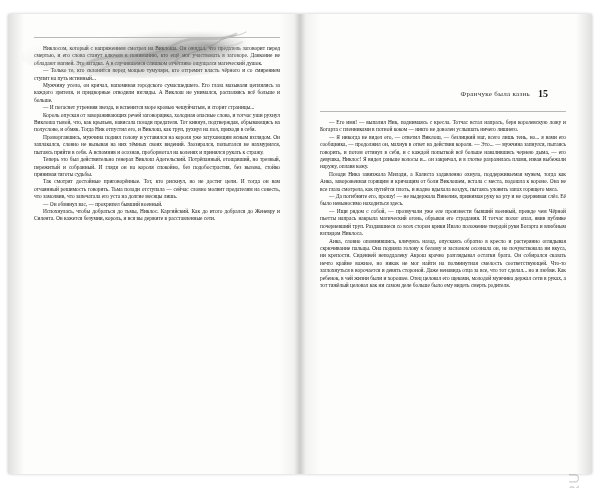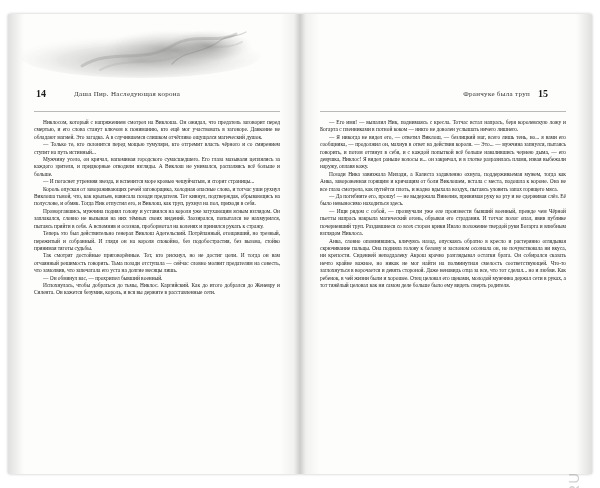--- a/index.html
+++ b/index.html
@@ -182,45 +182,41 @@
           </radialGradient>
         </defs>
         <ellipse cx="118" cy="36" rx="120" ry="22" fill="url(#sgL)"></ellipse>
         <ellipse cx="150" cy="30" rx="70" ry="20" fill="url(#sgL2)"></ellipse>
         <ellipse cx="186" cy="26" rx="44" ry="16" fill="url(#sgL2)"></ellipse>
         <path d="M60 46 C90 28, 120 44, 150 26 C172 12, 196 24, 214 14" stroke="#7d7d7d" stroke-opacity="0.35" stroke-width="3" fill="none" stroke-linecap="round"></path>
         <path d="M78 50 C104 36, 132 48, 160 34 C182 22, 202 32, 220 22" stroke="#9c9c9c" stroke-opacity="0.3" stroke-width="2" fill="none" stroke-linecap="round"></path>
         <path d="M150 44 C162 30, 180 34, 196 22 C206 14, 214 18, 224 12" stroke="#5a5a5a" stroke-opacity="0.28" stroke-width="1.4" fill="none" stroke-linecap="round"></path>
       </svg>
 
-      <div class="runhead">
-        <span class="folio">14</span>
-        <span class="title">Даша Пир. Наследующая корона</span>
-      </div>
       <div class="rule"></div>
 
       <div class="body">
         <p>Никлосом, который с напряжением смотрел на Виклоша. Он ожидал, что предатель заговорит перед смертью, и его слова станут ключом к пониманию, кто ещё мог участвовать в заговоре. Давконие не обладают магией. Это загадка. А в случившемся слишком отчётливо ощущался магический душок.</p>
         <p>— Только те, кто склонится перед мощью тумулярн, кто отгремит власть чёрного и со смирением ступит на путь истинный...</p>
         <p>Мужчину усело, он кричал, напоминая городского сумасшедшего. Его глаза мазывали цеплялись за каждого зрителя, и придворные отводили взгляды. А Виклош не унимался, распаляясь всё больше и больше.</p>
         <p>— И погаснет утренняя звезда, и вспенится море кровью чешуйчатым, и сгорит страницы...</p>
         <p>Король опуская от завораживающих речей заговорщика, холодная опасные слова, и тотчас уши рухнул Виклоша тьмой, что, как крыльев, нависала позади предателя. Тот кивнул, подтверждая, обрывающись на полуслове, и обмяк. Тогда Ник отпустил его, и Виклош, как труп, рухнул на пол, приходя в себя.</p>
         <p>Проморгавшись, мужчина поднял голову и уставился на короля уже затухающим ясным взглядом. Он заплакался, словно не вызывая на них тёмных своих видений. Заозирался, попытался не нахмурился, пытаясь прийти в себя. А вспомнив и осознав, пробормотал на коленях и принялся рукать к стражу.</p>
         <p>Теперь это был действительно генерал Виклош Адегельский. Потрёпанный, отощавший, но трезвый, пережитый и собранный. И глядя он на короля спокойно, без подобострастия, без вызова, стойко принимая тяготы судьбы.</p>
         <p>Так смотрят достойные приговорённые. Тот, кто рискнул, но не достиг цели. И тогда он вам отчаянный решимость говорить. Тьма позади отступала — сейчас словно молвит предателям на совесть, что замолвив, что запечатала его уста на долгие месяцы лишь.</p>
         <p>— Он обмянул вас, — прохрипел бывший военный.</p>
         <p>Испохнулась, чтобы добраться до тьмы, Никлос. Каргийский. Как до итого добрался до Женевру и Силента. Он кажется безумии, король, и вся вы держите в расставленные сети.</p>
       </div>
     </div>
 
     <div class="page right">
 
       <div class="runhead">
         <span class="folio">15</span>
-        <span class="title">Франчуке была труп</span>
+        <span class="title">Франчуке была казнь</span>
       </div>
       <div class="rule"></div>
 
       <div class="body">
         <p>— Его имя! — выпалил Ник, поднимаясь с кресла. Тотчас встал напрась, беря королевскую ложу и Богарта с пленниками в потной коком — никто не доволен услышать ничего лишнего.</p>
         <p>— Я никогда не видел его, — ответил Виклош, — безлицкий маг, всего лишь тень, но... я вами его сообщника, — продолжил он, махнув в ответ на действия короля. — Это... — мужчина запнулся, пытаясь говорить, и потом оттянул в себя, и с каждой попыткой всё больше навалившись чернею дыма, — его девушка, Никлос! Я видел раньше волосы и... он закричал, и в глотке разразилась пламя, извая выбежали наружу, оплавя кожу.</p>
         <p>Позади Ника завизжала Милади, а Калиста задавленно охнула, поддерживаемая мужем, тогда как Анка, завороженная горящим и кричащим от боли Виклошем, встала с места, подошла к короне. Она не все глаза смотрела, как пугнётся плоть, и жадно вдыхала воздух, пытаясь уловить запах горящего мяса.</p>
         <p>— Да погибните его, прошу! — не выдержала Винелия, прижимая руку ко рту и не сдерживая слёз. Её было невыносимо находиться здесь.</p>
         <p>— Ищи рядом с собой, — прозвучали уже еле произнести бывший военный, прежде чем Чёрной пьетты напрась накрыла магический огонь, обрывая его страдания. И тотчас полог опал, явив публике почерневший труп. Раздавшиеся со всех сторон крики Ивало положение твердой руки Богарта и влюбным взглядом Никлоса.</p>
         <p>Анка, словно опомнившись, кличуясь назад, опускаясь обратно в кресло и растерянно оглядывая скрючивание пальцы. Она подняла голову к белому и заслоном осознала он, но почувствовала ни вкуса, ни крепости. Сиденией неподдалеку Акрош крачно разглядывал остатки брата. Он собирался сказать нечто крайне важное, но никак не мог найти на полминутная смелость соответствующей. Что-то заглохнуться в ворочается и девять стороной. Даже ненавидь отца за все, что тот сделал... но и любви. Как ребенок, в чей жизни были и хорошее. Отец целовал его щеками, молодой мужчина держал сети в руках, а тот тяжёлый целовал как ни самом деле больше было ему видеть смерть родителя.</p>

